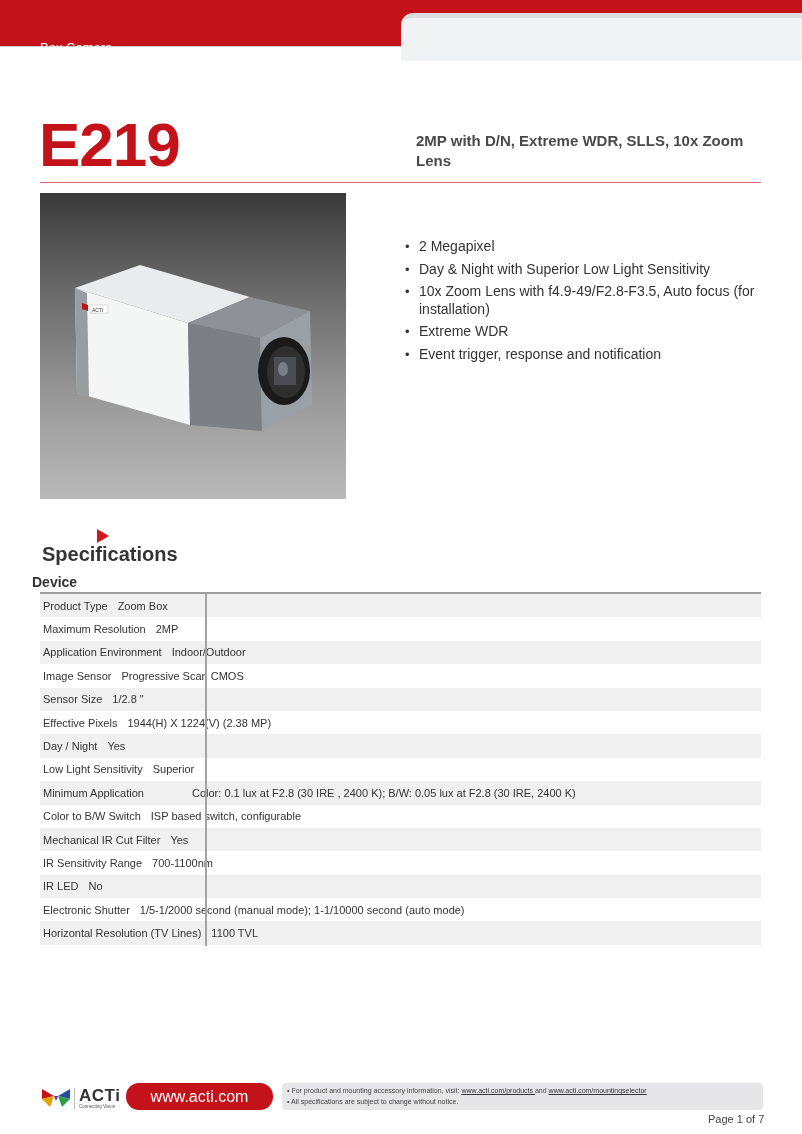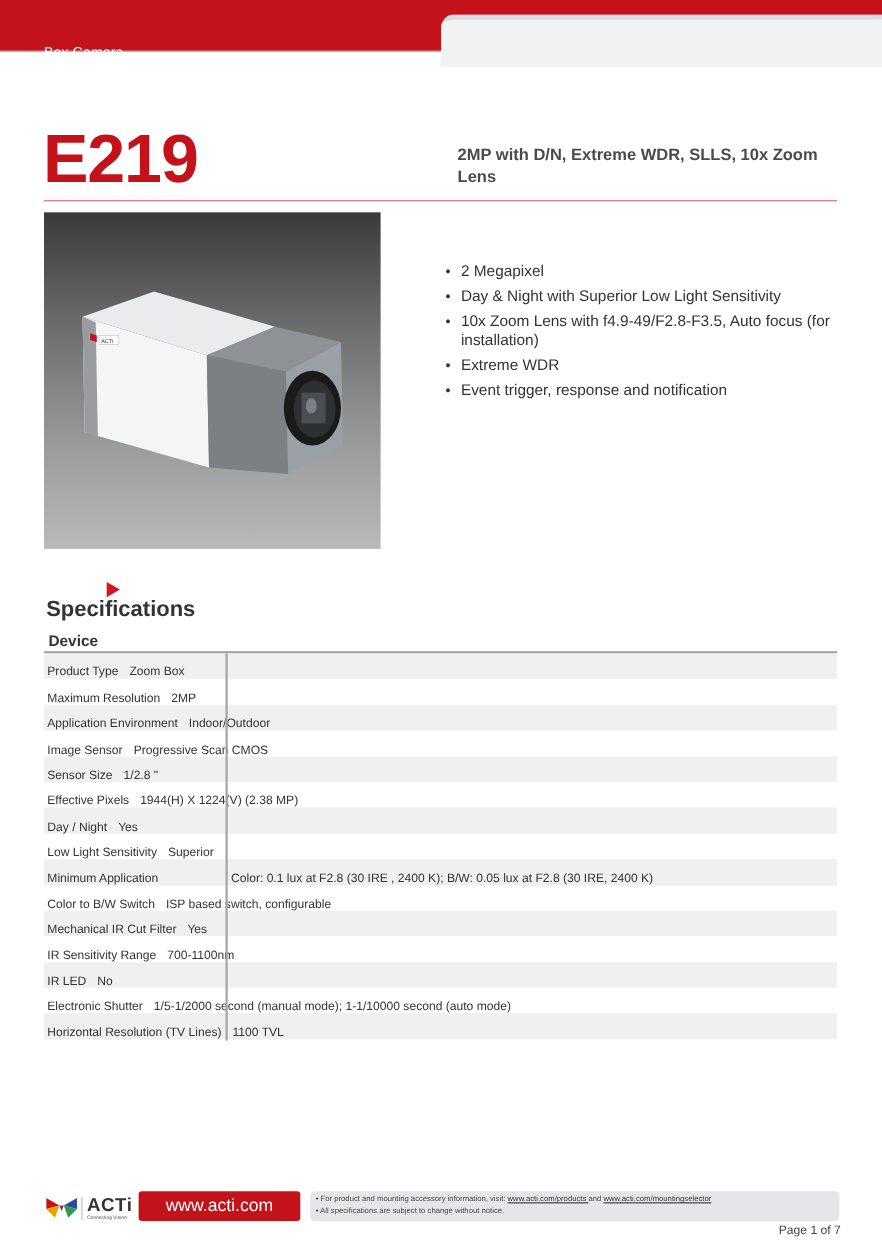--- a/index.html
+++ b/index.html
@@ -23,35 +23,35 @@
 
   
   .features { position:absolute; left:405px; top:191px; width:370px; list-style:none; font-size:14px; color:#333;margin-top:47px; }
   .features li { position:relative; padding-left:14px; line-height:17.5px; margin-bottom:5px; }
   .features li::before { content:"•"; position:absolute; left:0; top:0; font-size:13px; color:#333; }
 
   
   .spec-heading { position:absolute; left:42px; top:529px; display:flex; align-items:center;flex-direction:column; }
   .spec-arrow { width:0; height:0; border-top:7px solid transparent; border-bottom:7px solid transparent; border-left:12px solid #d8141c; margin-right:14px; }
   .spec-title { font-size:20px; font-weight:bold; color:#333; }
-  .group-title { position:absolute; left:44px; top:574px; font-size:14px; font-weight:bold; color:#333; }
+  .group-title { position:absolute; left:32px; top:574px; font-size:14px; font-weight:bold; color:#333; }
 
   .spec-table { position:absolute; left:40px; top:592px; width:721px; border-top:2px solid #9e9e9e; }
-  .spec-row { height:23.4px; display:flex; align-items:flex-end; font-size:11px; color:#333; padding-left:3px; white-space:nowrap; }
+  .spec-row { height:23.4px; display:flex; align-items:center; font-size:11px; color:#333; padding-left:3px; white-space:nowrap; }
   .spec-row.shade { background:#f0f0f0; }
   .spec-row .lbl { margin-right:10px; }
-  .spec-row .val-wide { position:absolute; left:170px; }
+  .spec-row .val-wide { position:absolute; left:152px; }
   .divider { position:absolute; left:165px; top:0; width:2px; height:352px; background:#a3a3a3; }
 
   
   .footer-logo { position:absolute; left:42px; top:1087px; display:flex; align-items:center; }
   .footer-logo .brand { margin-left:4px; border-left:1px solid #bbb; padding-left:4px; }
   .brand-name { font-size:17px; font-weight:bold; color:#333; line-height:16px; letter-spacing:0.5px; }
   .brand-tag { font-size:4.5px; color:#555; }
-  .url-pill { position:absolute; left:126px; top:1083px; width:147px; height:27px; background:#c4121a; border-radius:3px; color:#fff; font-size:16px; display:flex; align-items:center; justify-content:center; }
+  .url-pill { position:absolute; left:126px; top:1083px; width:147px; height:27px; background:#c4121a; border-radius:13px; color:#fff; font-size:16px; display:flex; align-items:center; justify-content:center; }
   .notes { position:absolute; left:282px; top:1083px; width:481px; height:27px; background:#e6e6e8; border-radius:4px; padding:2px 0 0 5px; font-size:7px; color:#444; line-height:11px; }
   .notes u { color:#333; }
   .page-num { position:absolute; left:708px; top:1113px; font-size:11px; color:#444; }
 </style>
 </head>
 <body>
 
 <div class="header">
   <div class="header-tab"></div>
   <span class="header-label">Box Camera</span>

